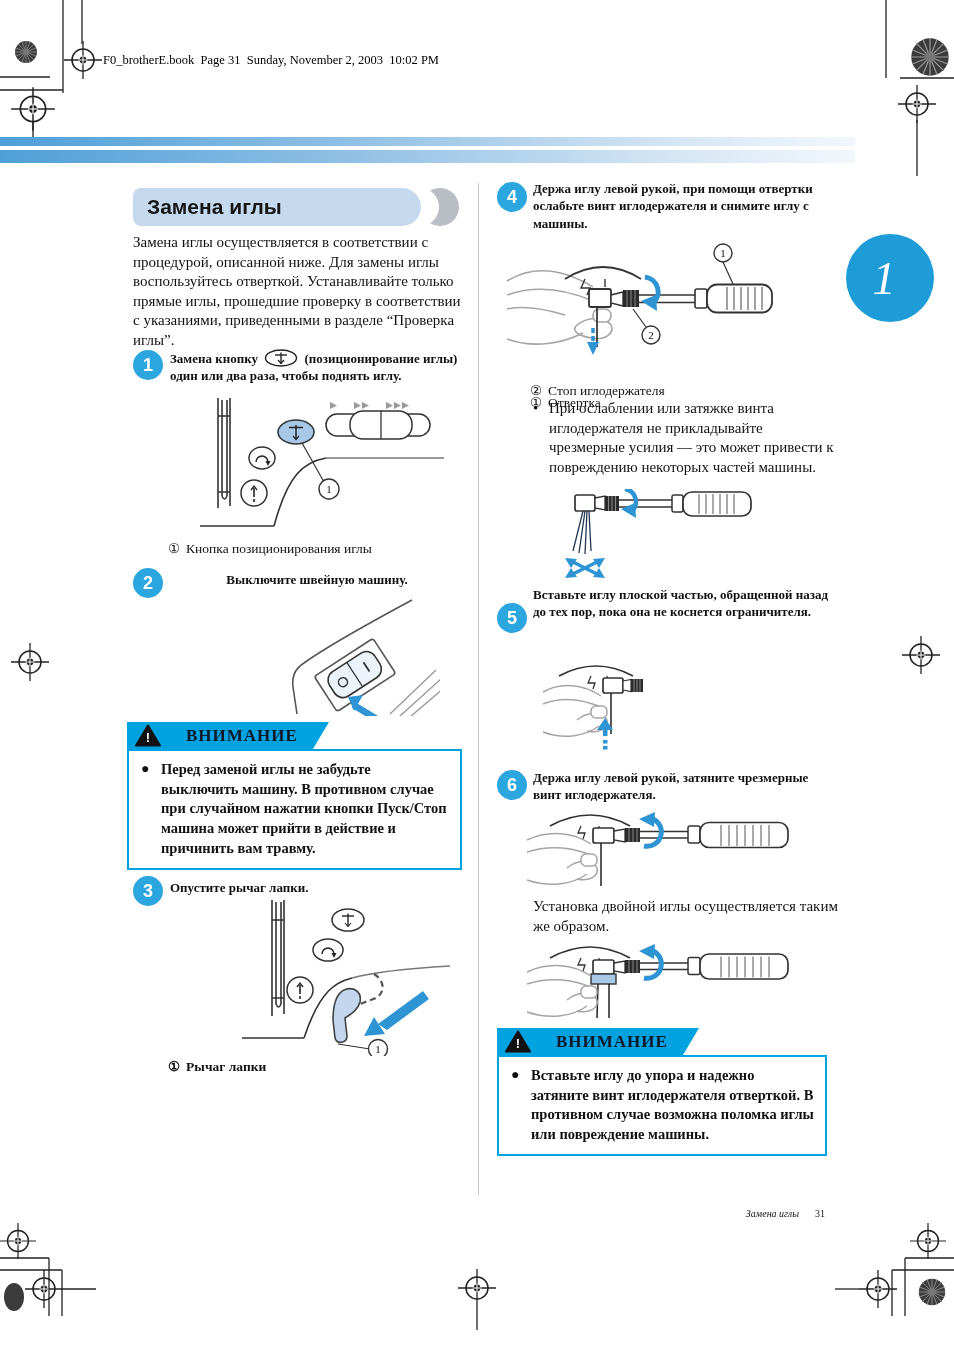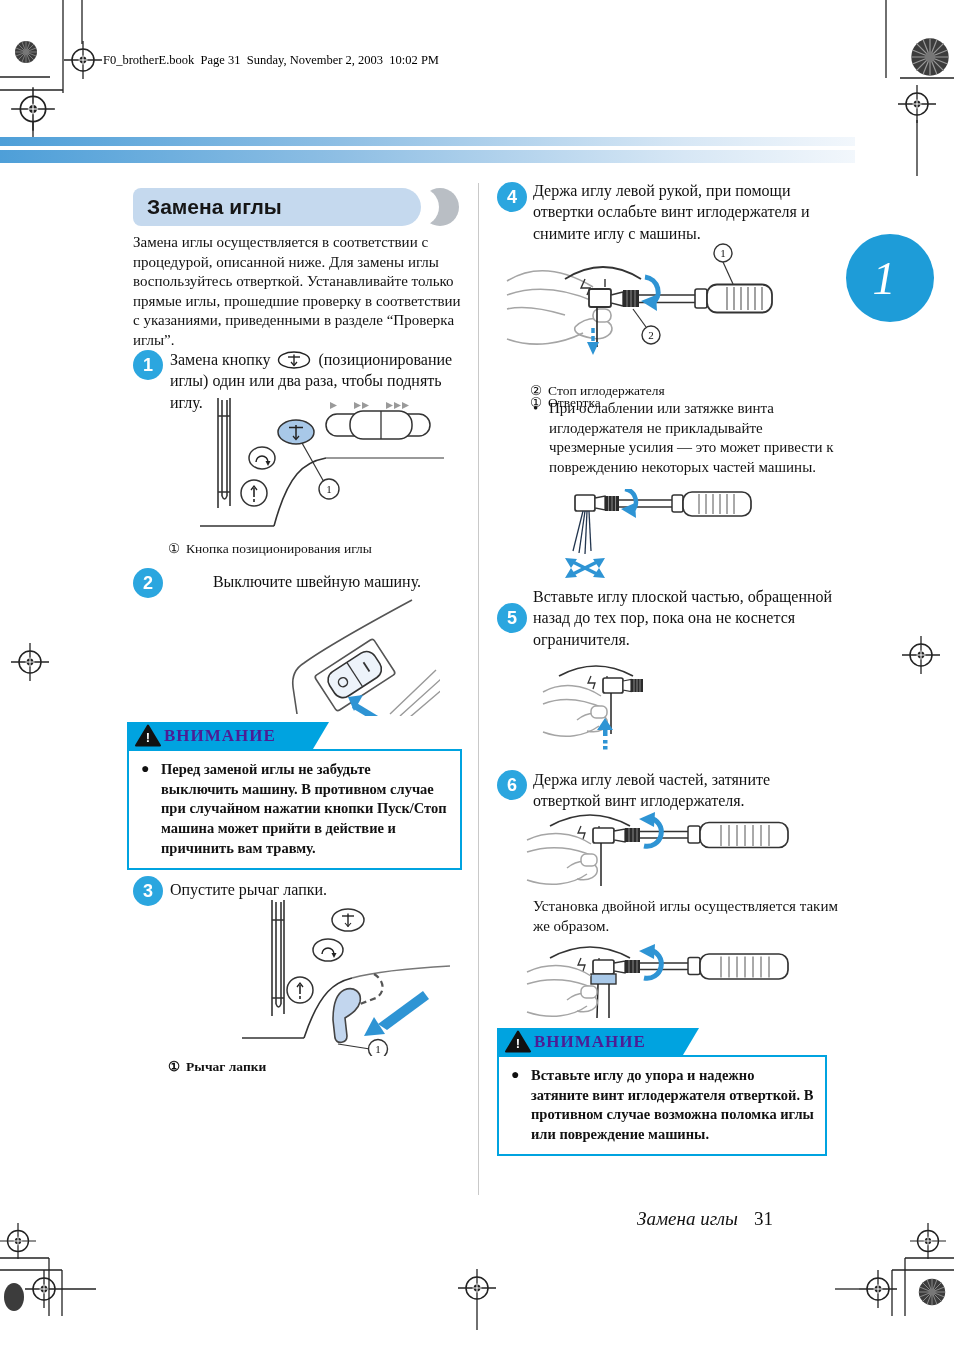--- a/index.html
+++ b/index.html
@@ -20,37 +20,37 @@
   .titlebar .cap-gray{position:absolute;right:0;top:0;width:38px;height:38px;border-radius:50%;background:#b9bec4;}
   .titlebar .cap-white{position:absolute;right:20px;top:0;width:38px;height:38px;border-radius:50%;background:#fff;}
   .titlebar .pill{position:absolute;left:0;top:0;width:288px;height:38px;background:#C5D9EE;border-radius:8px 19px 19px 8px;
     display:flex;align-items:center;padding-left:14px;box-sizing:border-box;}
   .titlebar .pill span{font-family:"Liberation Sans",sans-serif;font-weight:bold;font-size:21px;color:#161616;}
   .intro{font-size:15px;line-height:1.3;width:334px;}
   
   .step-circle{width:30px;height:30px;border-radius:50%;background:#2BA6DF;color:#fff;
     font-family:"Liberation Sans",sans-serif;font-weight:bold;font-size:18px;
     display:flex;align-items:center;justify-content:center;}
-  .step-text{font-weight:normal;font-size:16px;line-height:1.34;}
+  .step-text{font-weight:bold;font-size:13px;line-height:1.34;}
   .caption{font-size:13.5px;}
   .caption .mk{margin-right:6px;}
   .note{font-size:15px;line-height:1.3;}
   .hang{display:flex;}
   .hang .bullet{width:16px;flex:none;}
   
   .warn-head{height:27px;background:#00A3E0;display:flex;align-items:center;padding-left:8px;box-sizing:border-box;
     clip-path:polygon(0 0,100% 0,calc(100% - 16px) 100%,0 100%);}
-  .warn-head .wtitle{color:#4c1d95;font-weight:bold;font-size:17px;letter-spacing:1px;margin-left:3px;font-family:"Liberation Serif",serif;}
+  .warn-head .wtitle{color:#0f172a;font-weight:bold;font-size:17px;letter-spacing:1px;margin-left:25px;font-family:"Liberation Serif",serif;}
   .warn-body{border:2px solid #00A3E0;background:#fff;padding:9px 10px 9px 12px;box-sizing:border-box;}
   .warn-body .wtext{font-weight:bold;font-size:14.5px;line-height:1.36;}
   .warn-body .bullet{width:20px;flex:none;font-size:14px;padding-top:1px;}
   
   .chapter{width:88px;height:88px;border-radius:50%;background:#1E9CD8;display:flex;align-items:center;justify-content:center;}
   .chapter span{color:#fff;font-style:italic;font-size:46px;font-family:"Liberation Serif",serif;transform:translateX(-6px);}
-  .footer{font-size:19px;text-align:center;width:240px;}
+  .footer{font-size:10px;text-align:right;width:240px;}
   .footer .flabel{font-style:italic;}
   .footer .fpage{margin-left:16px;}
   svg text.co{font-family:"Liberation Serif",serif;font-size:11px;fill:#111;}
 </style>
 </head>
 <body>
 
 <svg class="abs regmarks" width="954" height="1351" viewBox="0 0 954 1351" style="left:0;top:0;">
   <defs>
     <g id="reg">
@@ -420,21 +420,21 @@
   </g>
   <g fill="#2E94D4">
     <polygon points="64,56 56,68 72,68"></polygon>
     <rect x="62" y="68" width="4.5" height="6"></rect>
     <rect x="62" y="78" width="4.5" height="3.5"></rect>
     <rect x="62" y="84" width="4.5" height="3.5"></rect>
   </g>
 </svg>
 
 <div class="abs step-circle" style="left:497px;top:770px;">6</div>
-<div class="abs step-text" style="left:533px;top:769px;width:300px;">Держа иглу левой частей, затяните отверткой винт иглодержателя.</div>
+<div class="abs step-text" style="left:533px;top:769px;width:300px;">Держа иглу левой рукой, затяните чрезмерные винт иглодержателя.</div>
 
 <svg class="abs" style="left:525px;top:806px;" width="305" height="90" viewBox="0 0 305 90">
   <path d="M25,20 Q65,-2 105,20" stroke="#333" stroke-width="1.7" fill="none"></path>
   <path d="M56,20 l-3,7 h7 l-2,6 M74,20 v6" stroke="#333" stroke-width="1.3" fill="none"></path>
   <rect x="68" y="22" width="21" height="15" rx="2" fill="#fff" stroke="#333" stroke-width="1.7"></rect>
   <line x1="76" y1="37" x2="76" y2="80" stroke="#222" stroke-width="1.5"></line>
   <polygon points="89,25 100,23 100,36 89,34" fill="#fff" stroke="#333" stroke-width="1.3"></polygon>
   <g>
     <rect x="100" y="22" width="15" height="14" fill="#2b2b2b"></rect>
     <line x1="104" y1="22" x2="104" y2="36" stroke="#888" stroke-width="1"></line>

